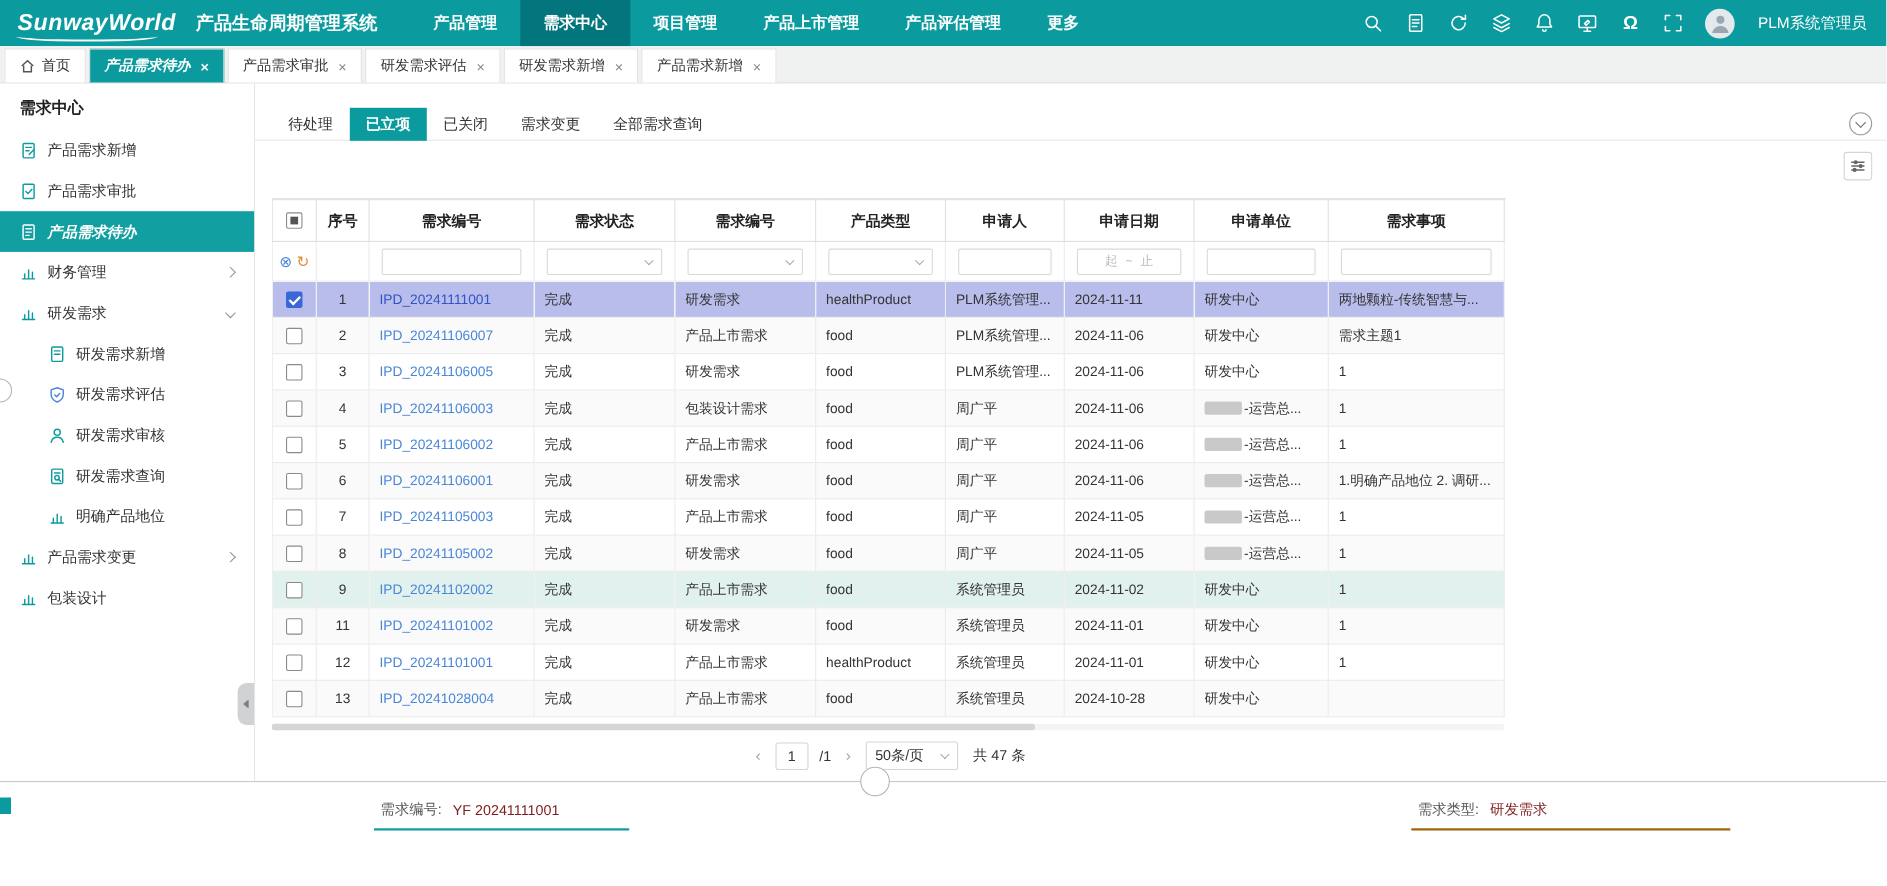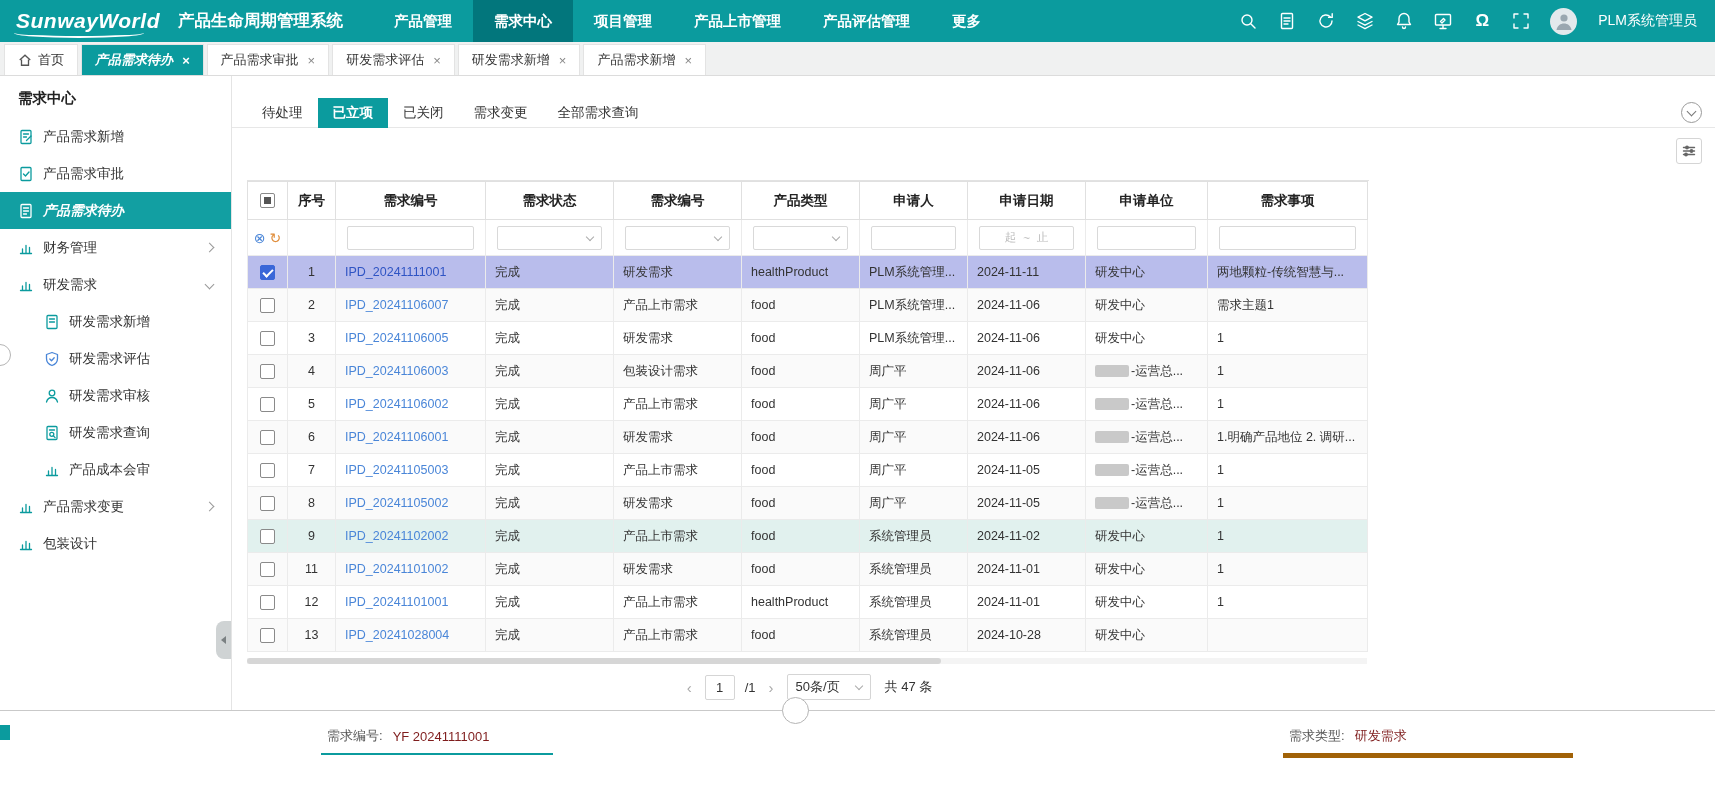--- a/index.html
+++ b/index.html
@@ -104,22 +104,22 @@
   .pg-size { width:84px; height:26px; border:1px solid #d5d5d5; border-radius:2px; display:flex; align-items:center; justify-content:space-between; padding:0 8px; cursor:pointer; background:#fff; }
   .pg-size .chev { position:static; width:6px; height:6px; border-color:#aaa; transform:rotate(45deg); margin-top:-3px; }
   .pg-total { margin-left:4px; }
 
   
   .footer { height:95px; flex:none; border-top:1px solid #c9c9c9; background:#fff; position:relative; }
   .split-handle { position:absolute; left:782px; top:-14px; width:27px; height:27px; border-radius:50%; background:#fff; border:1px solid #b5b5b5; cursor:row-resize; z-index:5; }
   .f-field { position:absolute; top:16px; display:flex; align-items:center; gap:10px; padding:0 6px 8px 6px; font-size:13px; }
   .f-field .flabel { color:#555; }
   .f-field .fvalue { color:#7f1d1d; }
-  .f-field.first { left:321px; width:232px; border-bottom:2px solid #0B9B9E; }
-  .f-field.second { left:1283px; width:290px; border-bottom:5px solid #a16207; }
+  .f-field.first { left:340px; width:232px; border-bottom:2px solid #0B9B9E; }
+  .f-field.second { left:1283px; width:290px; border-bottom:2px solid #a16207; }
   .footer-accent { position:absolute; left:0; top:14px; width:10px; height:15px; background:#0B9B9E; }
 </style>
 </head>
 <body>
 
 <div class="app">
 
   <header class="topbar">
     <div class="logo">SunwayWorld</div>
     <div class="app-title">产品生命周期管理系统</div>
@@ -275,21 +275,21 @@
               <circle cx="7.8" cy="9.3" r="2"></circle>
               <path d="M9.3 10.8l1.8 1.8"></path>
             </svg></span>
         <span>研发需求查询</span>
       </div>
       <div class="sb-item child">
         <span class="sicon"><svg viewBox="0 0 16 16">
               <path d="M2.5 13.5h11"></path>
               <path d="M4.5 13V9M8 13V5.5M11.5 13V7.5"></path>
             </svg></span>
-        <span>产品成本会审</span>
+        <span>明确产品地位</span>
       </div>
       <div class="sb-item">
         <span class="sicon"><svg viewBox="0 0 16 16">
               <path d="M2.5 13.5h11"></path>
               <path d="M4.5 13V9M8 13V5.5M11.5 13V7.5"></path>
             </svg></span>
         <span>产品需求变更</span>
         <span class="chev right"></span>
       </div>
       <div class="sb-item">

